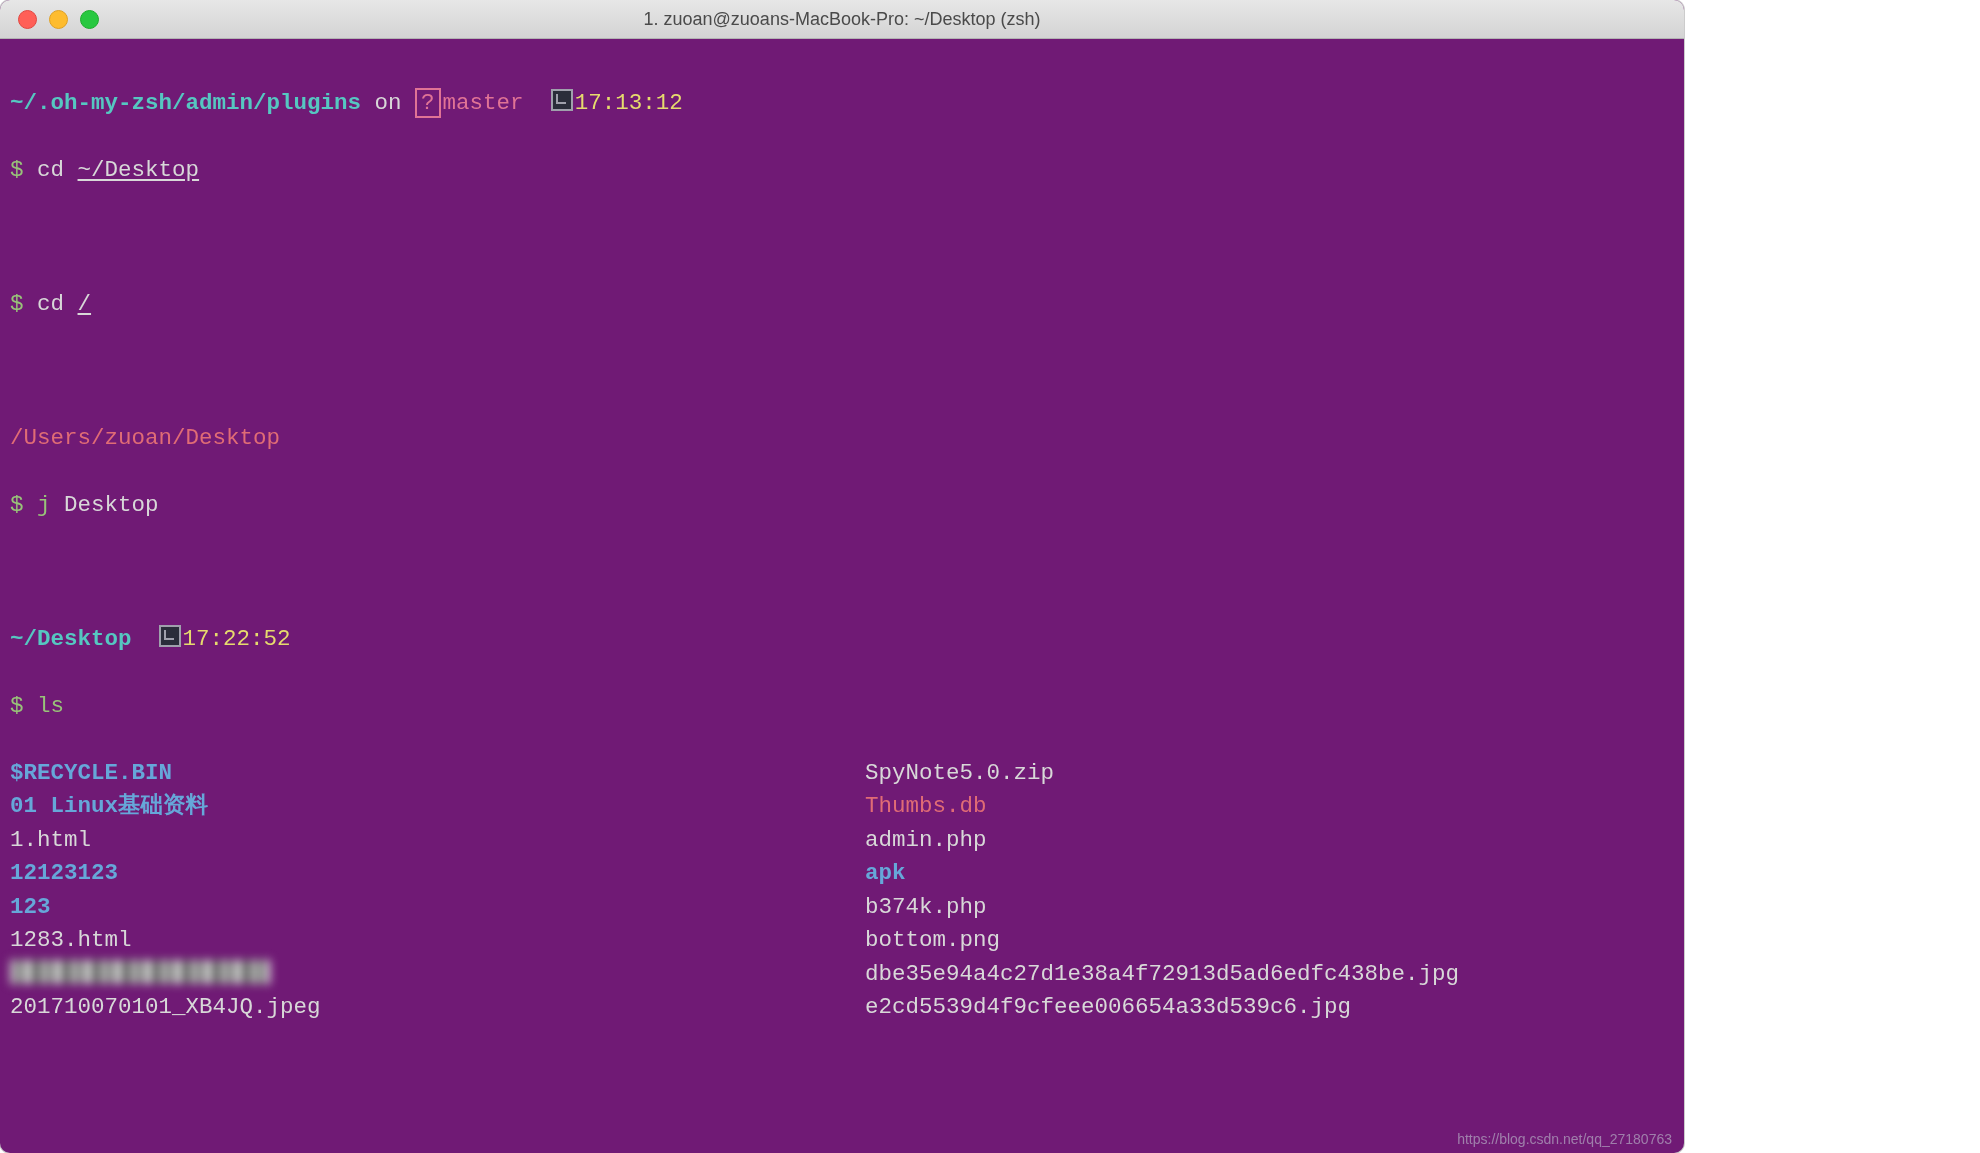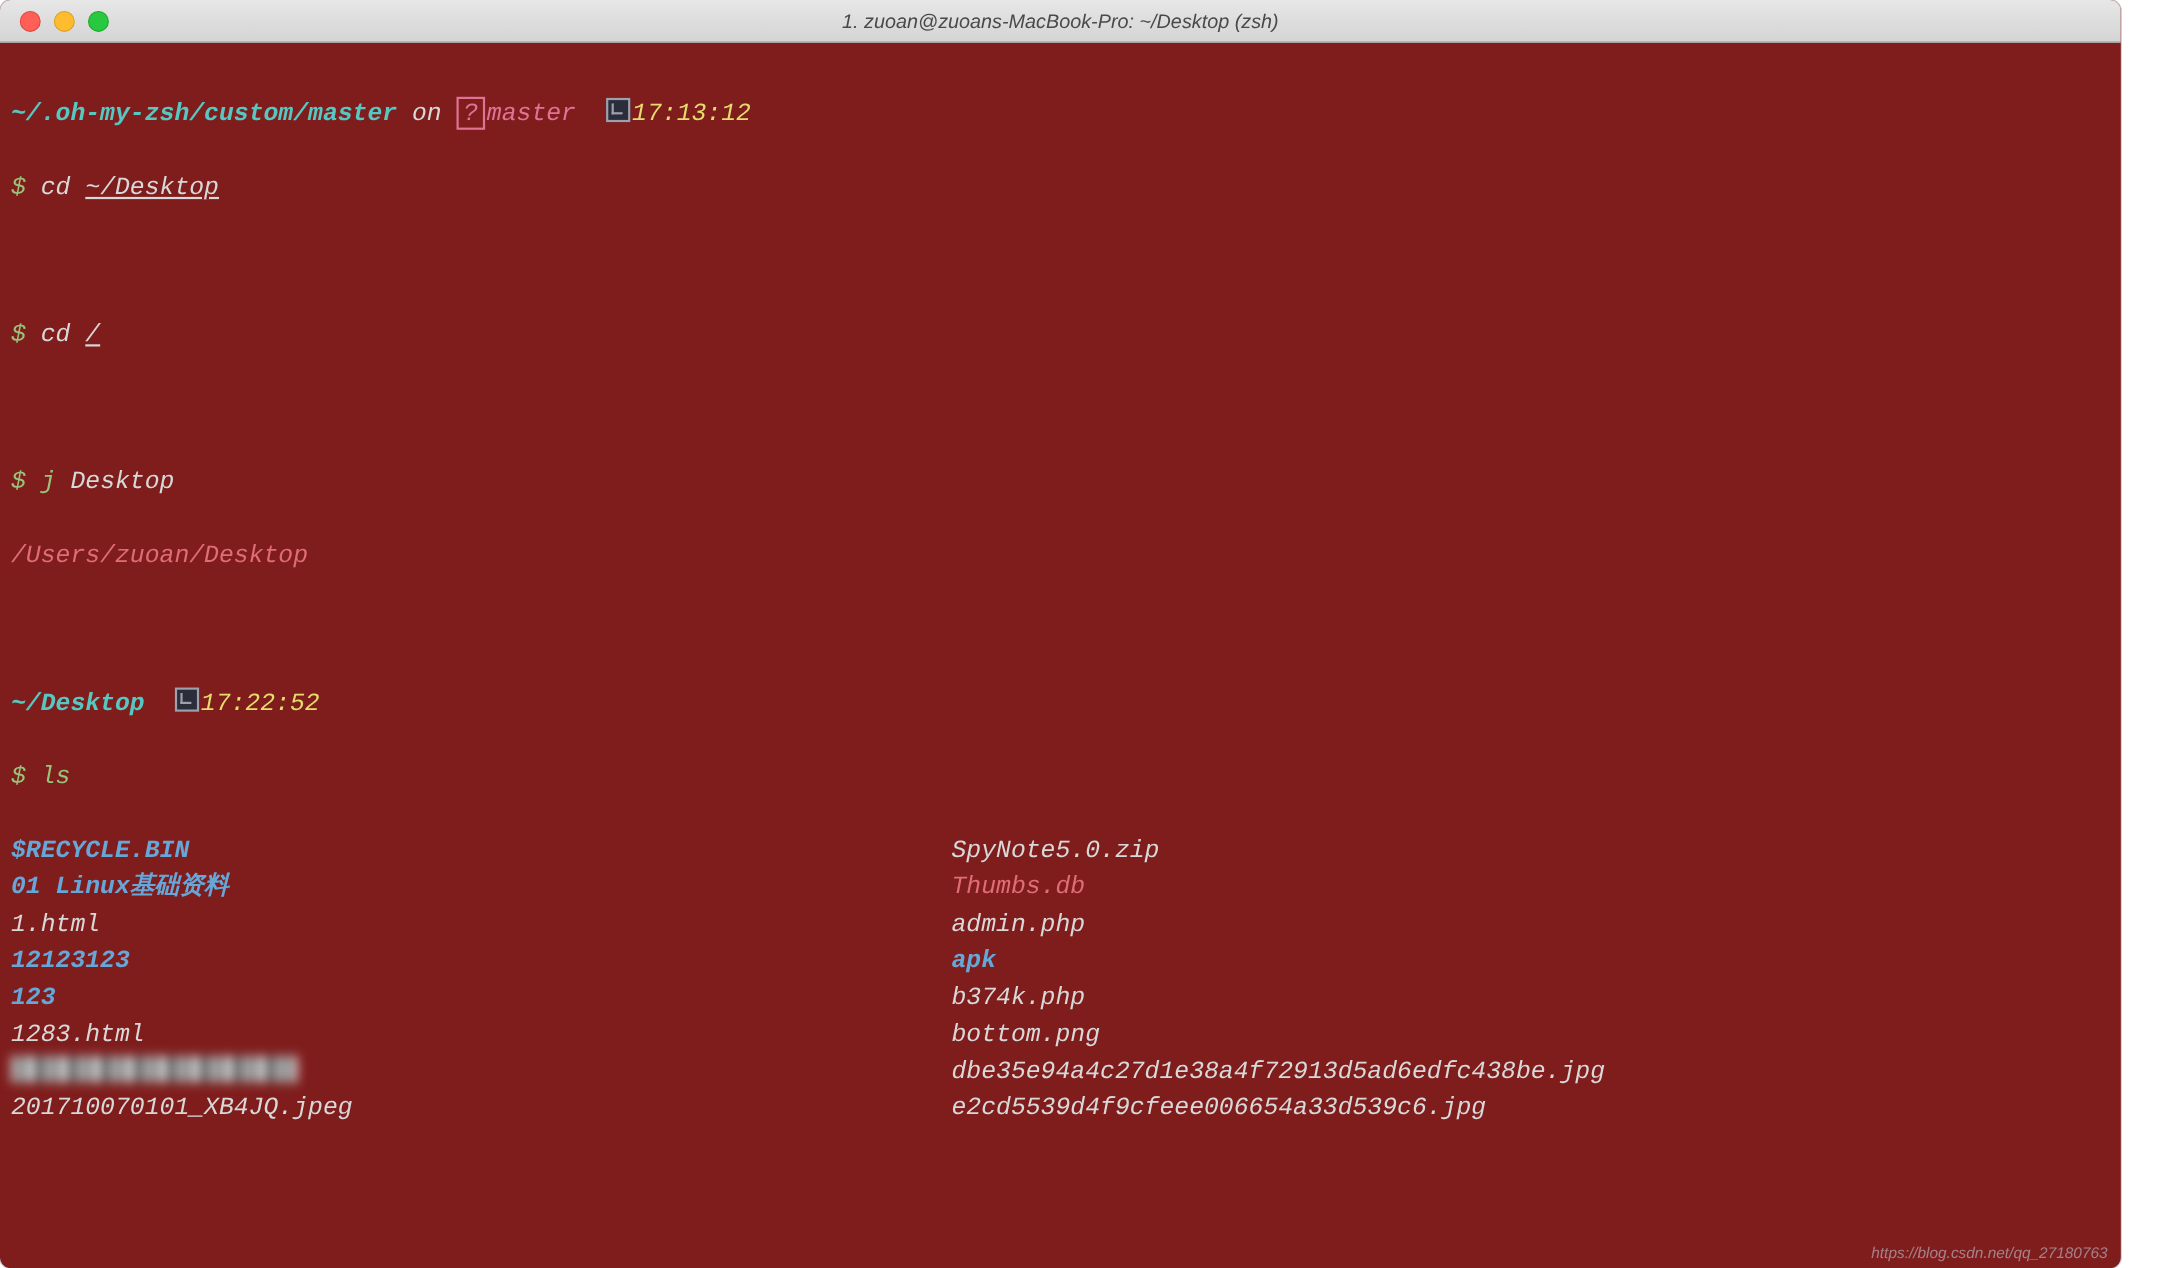--- a/index.html
+++ b/index.html
@@ -7,27 +7,26 @@
     padding: 0;
     width: 1980px;
     height: 1153px;
     background: #fff;
     font-family: "Menlo", "Consolas", "Liberation Mono", monospace;
     overflow: hidden;
   }
   .window {
     position: absolute;
     left: 0; top: 0;
-    width: 1928px;
+    width: 1684px;
     height: 1153px;
     border-radius: 10px;
     overflow: hidden;
     box-shadow: 0 0 0 1px rgba(0,0,0,0.2);
-    background: #7f1d1d;
-    font-style: italic;
+    background: #701a75;
   }
   .titlebar {
     height: 38px;
     background: linear-gradient(#e7e7e7, #d4d4d4);
     border-bottom: 1px solid #b3b3b3;
     display: flex;
     align-items: center;
     position: relative;
   }
   .traffic {
@@ -122,27 +121,27 @@
   <div class="titlebar">
     <div class="traffic">
       <div class="tl close"></div>
       <div class="tl min"></div>
       <div class="tl max"></div>
     </div>
     <div class="title">1. zuoan@zuoans-MacBook-Pro: ~/Desktop (zsh)</div>
   </div>
 
   <div class="term">
-<div><span class="cyan-b">~/.oh-my-zsh/custom/master</span><span class="white"> on </span><span class="pink-box">?</span><span class="pink">master</span>  <span class="clock"></span><span class="yellow">17:13:12</span></div>
+<div><span class="cyan-b">~/.oh-my-zsh/admin/plugins</span><span class="white"> on </span><span class="pink-box">?</span><span class="pink">master</span>  <span class="clock"></span><span class="yellow">17:13:12</span></div>
 <div><span class="green">$ </span><span class="white">cd </span><span class="white under">~/Desktop</span></div>
 <div>&nbsp;</div>
 <div><span class="green">$ </span><span class="white">cd </span><span class="white under">/</span></div>
 <div>&nbsp;</div>
+<div><span class="red">/Users/zuoan/Desktop</span></div>
 <div><span class="green">$ </span><span class="green">j</span><span class="white"> Desktop</span></div>
-<div><span class="red">/Users/zuoan/Desktop</span></div>
 <div>&nbsp;</div>
 <div><span class="cyan-b">~/Desktop</span>  <span class="clock"></span><span class="yellow">17:22:52</span></div>
 <div><span class="green">$ </span><span class="green">ls</span></div>
 <div class="cols">
 <div class="col1" id="lsCol1"><div><span class="blue">$RECYCLE.BIN</span></div><div><span class="blue">01 Linux基础资料</span></div><div><span class="white">1.html</span></div><div><span class="blue">12123123</span></div><div><span class="blue">123</span></div><div><span class="white">1283.html</span></div><div><span class="blurred"></span></div><div><span class="white">201710070101_XB4JQ.jpeg</span></div></div>
 <div class="col2" id="lsCol2"><div><span class="white">SpyNote5.0.zip</span></div><div><span class="red">Thumbs.db</span></div><div><span class="white">admin.php</span></div><div><span class="blue">apk</span></div><div><span class="white">b374k.php</span></div><div><span class="white">bottom.png</span></div><div><span class="white">dbe35e94a4c27d1e38a4f72913d5ad6edfc438be.jpg</span></div><div><span class="white">e2cd5539d4f9cfeee006654a33d539c6.jpg</span></div></div>
 </div>
   </div>
 
   <div class="watermark">https://blog.csdn.net/qq_27180763</div>

